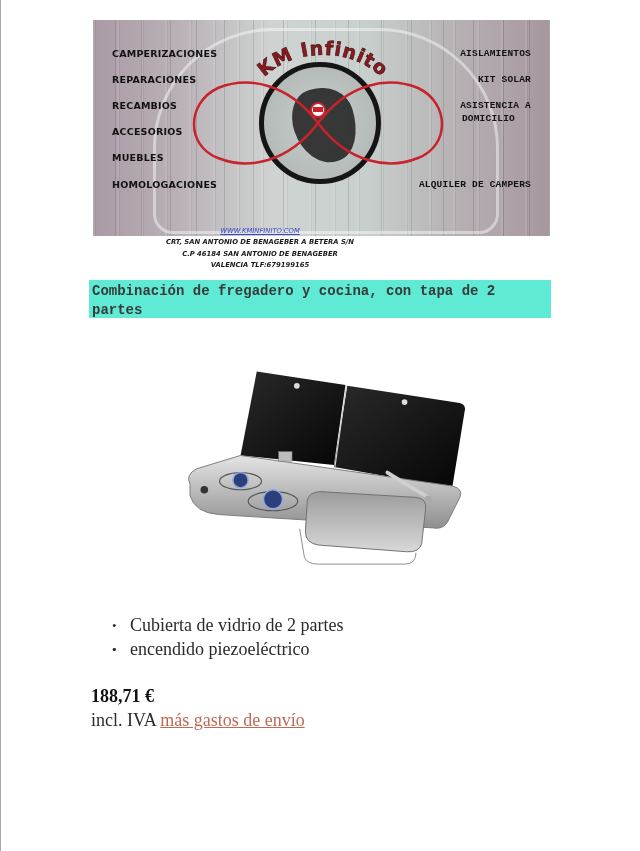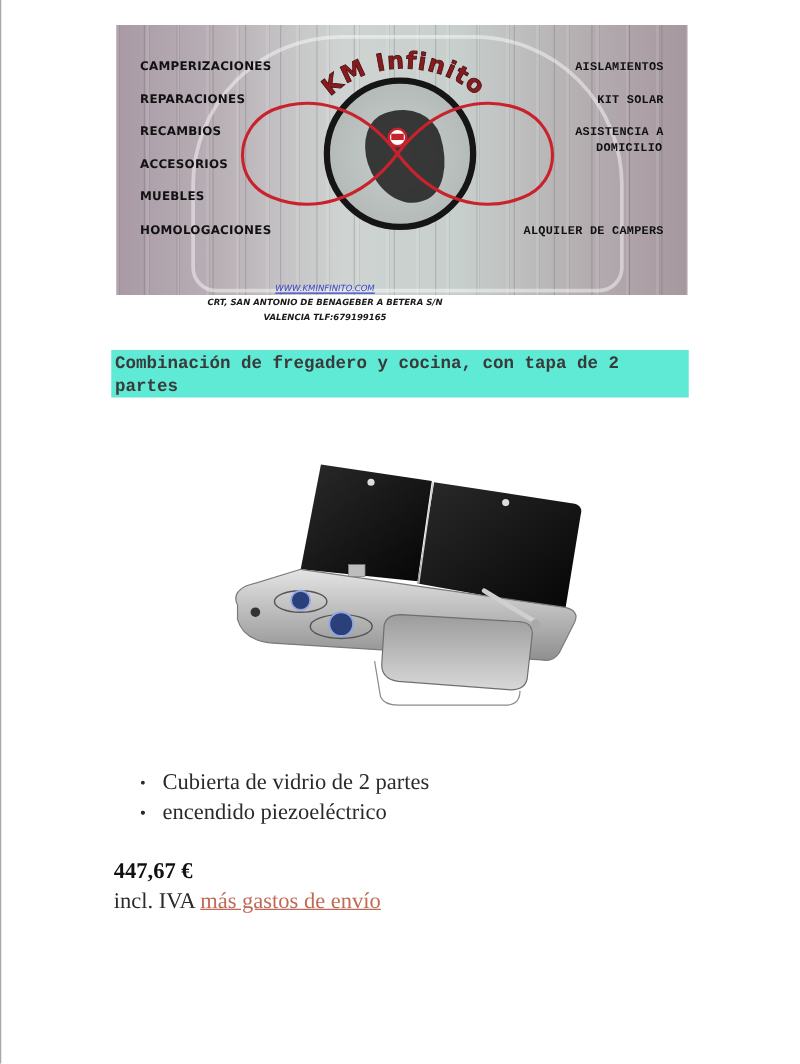--- a/index.html
+++ b/index.html
@@ -103,21 +103,21 @@
   <div class="label" style="left:19px; top:29px;">CAMPERIZACIONES</div>
   <div class="label" style="left:19px; top:55px;">REPARACIONES</div>
   <div class="label" style="left:19px; top:81px;">RECAMBIOS</div>
   <div class="label" style="left:19px; top:107px;">ACCESORIOS</div>
   <div class="label" style="left:19px; top:133px;">MUEBLES</div>
   <div class="label" style="left:19px; top:160px;">HOMOLOGACIONES</div>
 
   <div class="label right" style="right:19px; top:29px;">AISLAMIENTOS</div>
   <div class="label right" style="right:19px; top:55px;">KIT SOLAR</div>
   <div class="label right" style="right:19px; top:81px;">ASISTENCIA A</div>
-  <div class="label right" style="right:20px; top:94px;padding-left:24px;">DOMICILIO</div>
+  <div class="label right" style="right:35px; top:94px;padding-left:24px;">DOMICILIO</div>
   <div class="label right" style="right:19px; top:160px;">ALQUILER DE CAMPERS</div>
 
   <div class="logo-ring">
     <div class="blob"></div>
   </div>
   <svg class="infinity" viewBox="0 0 260 130">
     <path d="M130,65 C160,25 200,18 230,30 C262,45 262,88 230,100 C200,112 160,105 130,65 C100,25 60,18 30,30 C-2,45 -2,88 30,100 C60,112 100,105 130,65 Z" fill="none" stroke="#c8232c" stroke-width="2.5"></path>
     <circle cx="130" cy="52" r="7" fill="#fff" stroke="#c8232c" stroke-width="2"></circle>
     <rect x="125" y="49" width="10" height="5" fill="#c8232c"></rect>
   </svg>
@@ -129,20 +129,21 @@
       <text font-family="DejaVu Sans, sans-serif" font-weight="bold" font-size="19" fill="#8a1a1e" stroke="#3a0a0c" stroke-width="0.6" letter-spacing="1">
         <textPath href="#arc" startOffset="50%" text-anchor="middle">KM Infinito</textPath>
       </text>
     </svg>
   </div>
 </div>
 
 <div class="address">
   <div><a>WWW.KMINFINITO.COM</a></div>
   <div>CRT, SAN ANTONIO DE BENAGEBER A BETERA S/N</div>
+  <div>C.P 46184 SAN ANTONIO DE BENAGEBER</div>
   <div>VALENCIA  TLF:679199165</div>
 </div>
 
 <div class="title-block">
   <h1>Combinación de fregadero y cocina, con tapa de 2 partes</h1>
 </div>
 
 <svg class="product-image" viewBox="0 0 330 215" aria-label="Combinación de fregadero y cocina de acero inoxidable con tapa de vidrio de 2 partes">
   <defs>
     <linearGradient id="steel" x1="0" y1="0" x2="0" y2="1">
@@ -183,17 +184,17 @@
 
   <rect x="118" y="94" width="14" height="10" fill="#bdbdbd" stroke="#777" stroke-width="0.6"></rect>
 </svg>
 
 <ul class="features">
   <li><span class="bullet">•</span><span>Cubierta de vidrio de 2 partes</span></li>
   <li><span class="bullet">•</span></li>
   <li><span class="bullet">•</span><span>encendido piezoeléctrico</span></li>
 </ul>
 
-<div class="price">447,67 €</div>
+<div class="price">188,71 €</div>
 <div class="tax">
   <span>incl. IVA</span>
   <a>más gastos de envío</a>
 </div>
 
 </body></html>

